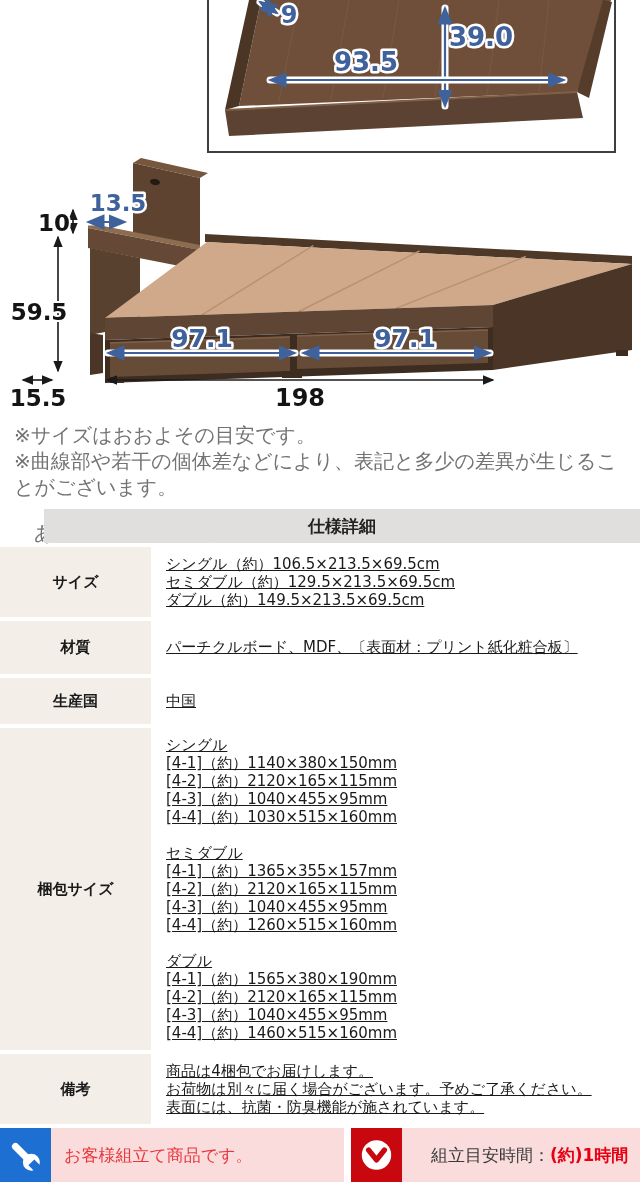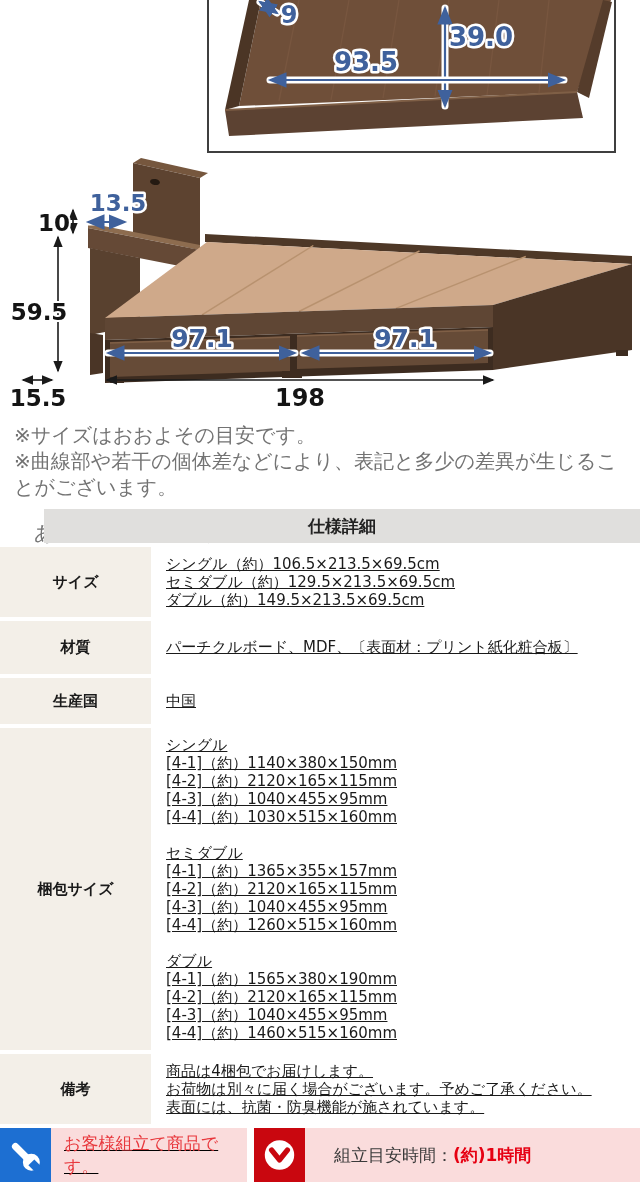--- a/index.html
+++ b/index.html
@@ -36,21 +36,21 @@
                 justify-content:center; font-size:15px; font-weight:bold; color:#1a1a1a;
                 text-align:center; }
   .spec-value { flex:1; background:#fff; font-size:15px; line-height:18px; color:#1a1a1a;
                 padding:8px 4px 8px 11px; white-space:pre-line;text-decoration:underline; }
   .spec-row.r2 .spec-value { padding-top:17px; padding-bottom:18px; }
   .spec-row.r3 .spec-value { padding-top:14px; padding-bottom:14px; }
 
   
   .banners { position:absolute; left:0; top:1128px; width:640px; height:54px; display:flex; }
   .banner { display:flex; height:54px; }
-  .banner-left { width:247px;text-decoration:underline; }
+  .banner-left { width:344px; }
   .banner-spacer { width:7px; background:#fff; }
   .banner-right { flex:1; }
   .icon-box { width:51px; height:54px; flex:0 0 51px; display:flex; align-items:center; justify-content:center; }
   .icon-blue { background:#1d6fd2; }
   .icon-red { background:#c9070f; }
   .banner-body { flex:1; background:#fadcdc; display:flex; align-items:center; padding-left:13px; }
   .banner-text-red { color:#e8383d; font-size:17px; }
   .time-prefix { color:#3a3a3a; font-size:17px;margin-left:16px; }
   .time-value { color:#e60012; font-size:17px; font-weight:bold; }
 </style>

